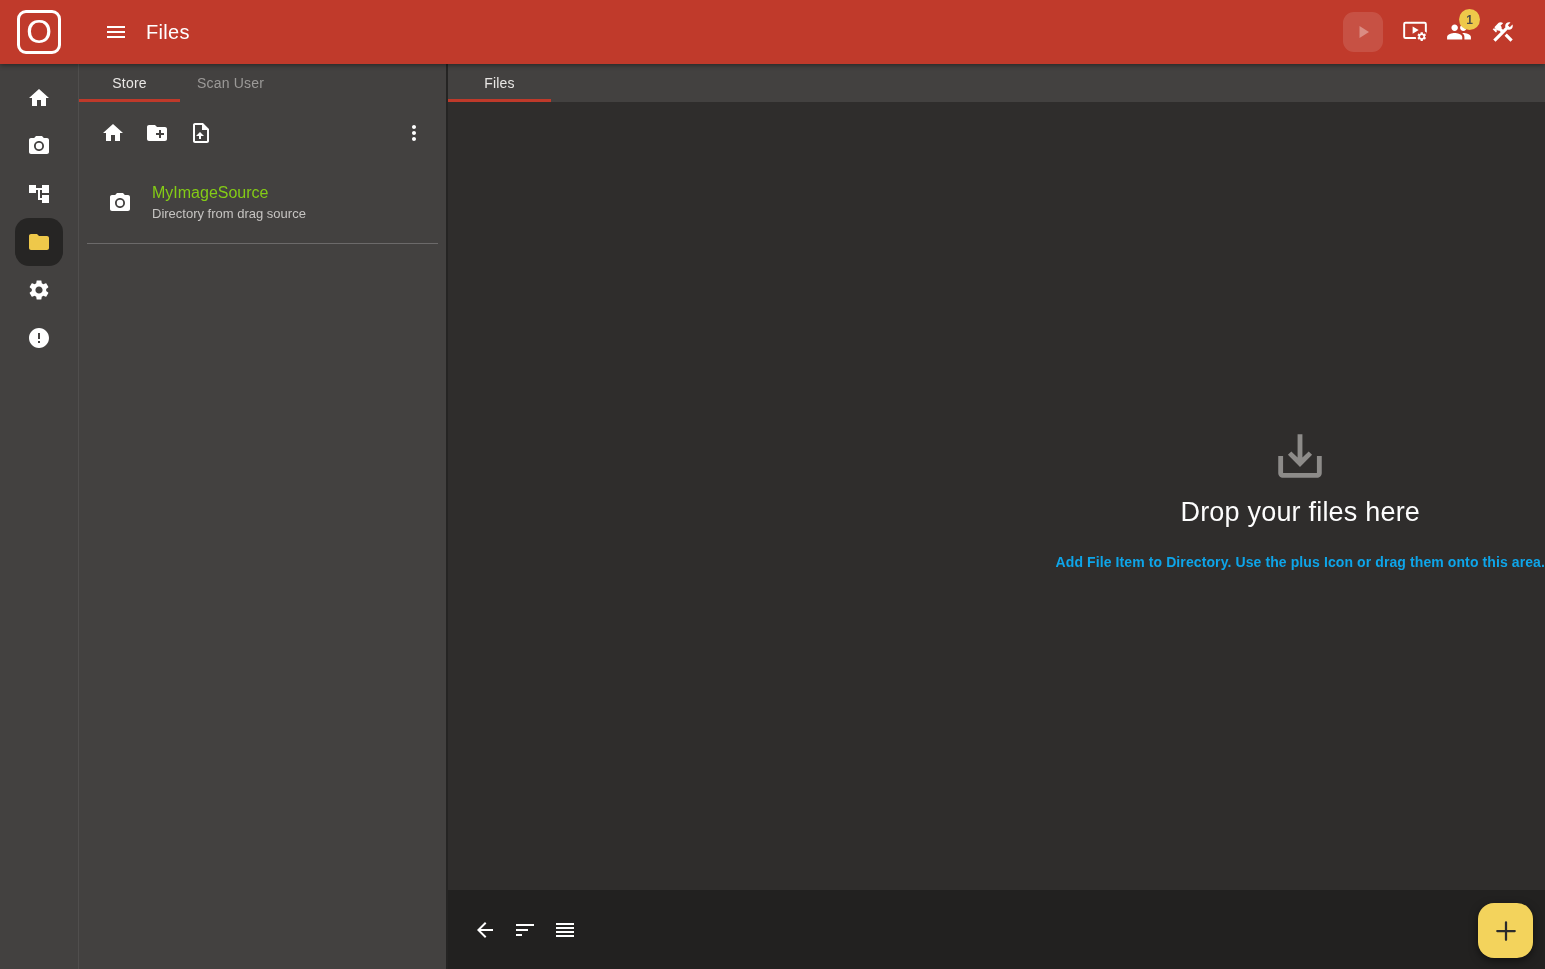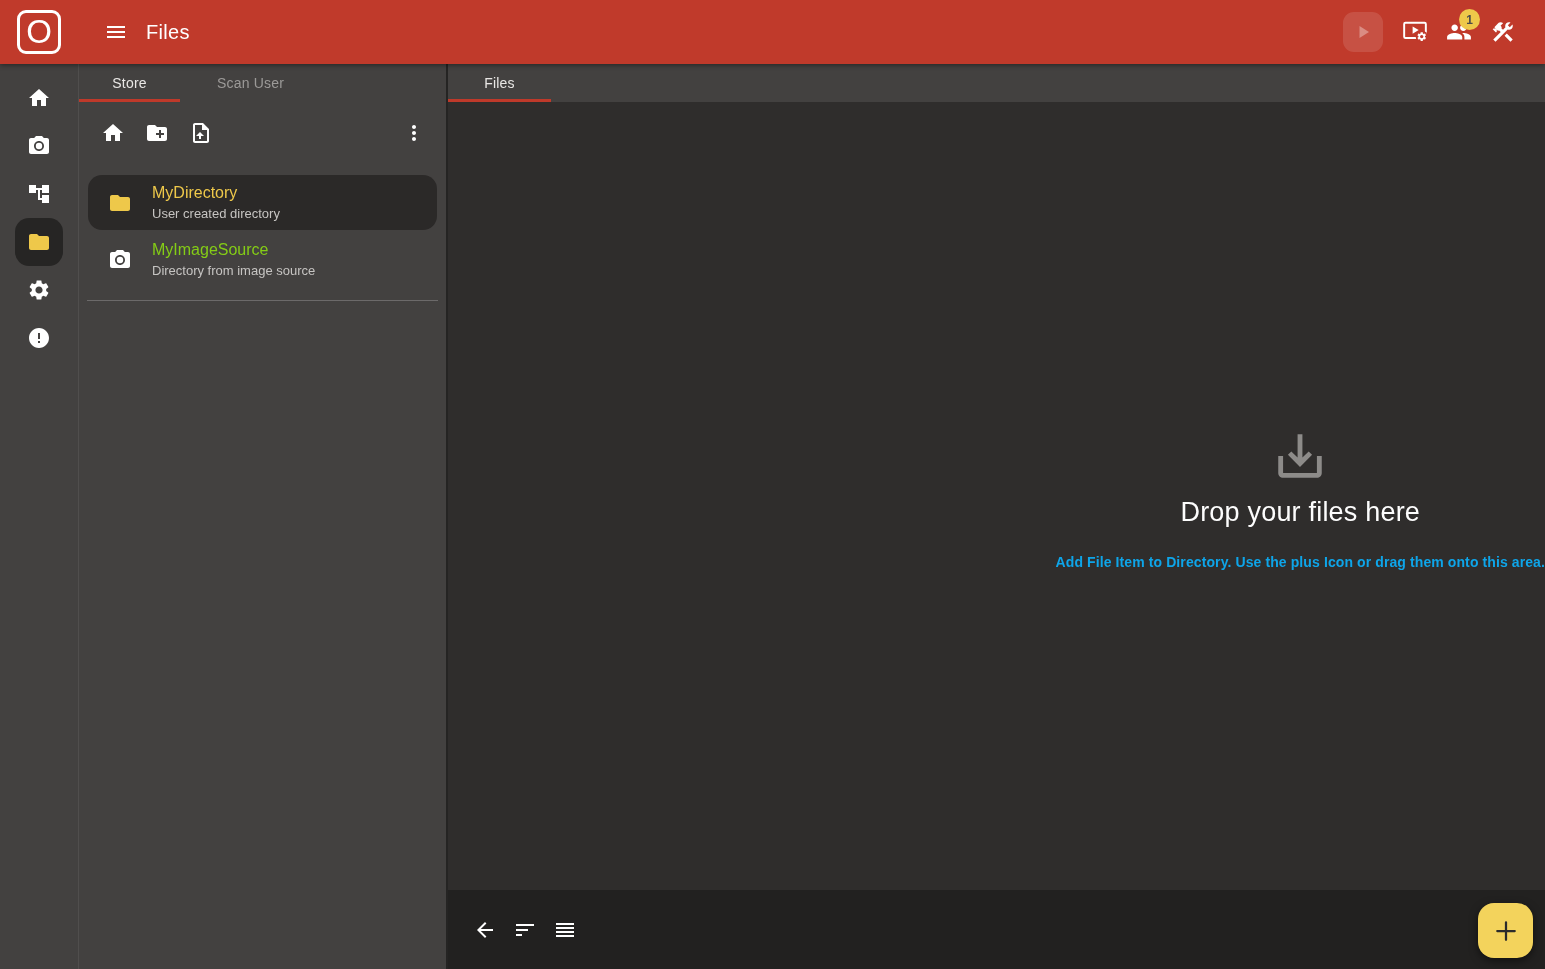--- a/index.html
+++ b/index.html
@@ -72,21 +72,21 @@
   .rail-item svg{fill:currentColor;}
 
   
   .left-panel{
     position:absolute;top:64px;left:78px;bottom:0;width:370px;
     background:var(--panel_bg);
     border-left:1px solid rgba(255,255,255,.07);
     border-right:2px solid #252423;
     display:flex;flex-direction:column;
   }
-  .tabs{display:flex;height:38px;flex:0 0 auto;gap:20px;}
+  .tabs{display:flex;height:38px;flex:0 0 auto;}
   .tab{
     width:101px;display:flex;align-items:center;justify-content:center;
     font-size:14px;color:#9c9a98;position:relative;letter-spacing:.2px;
   }
   .tab.active{color:#e9e7e5;}
   .tab.active::after{
     content:"";position:absolute;left:0;right:0;bottom:0;height:3px;
     background:var(--accent_red);
   }
   .toolbar{
@@ -246,41 +246,30 @@
         </svg>
     </button>
     <button class="more">
       <svg width="24" height="24" viewBox="0 0 24 24">
           <path d="M12 8c1.1 0 2-.9 2-2s-.9-2-2-2-2 .9-2 2 .9 2 2 2zm0 2c-1.1 0-2 .9-2 2s.9 2 2 2 2-.9 2-2-.9-2-2-2zm0 6c-1.1 0-2 .9-2 2s.9 2 2 2 2-.9 2-2-.9-2-2-2z"></path>
         </svg>
     </button>
   </div>
 
   <div class="dir-list">
-    <div class="dir-item selected">
-      <span class="dir-icon amber">
-        <svg width="24" height="24" viewBox="0 0 24 24">
-            <path d="M10 4H4c-1.1 0-1.99.9-1.99 2L2 18c0 1.1.9 2 2 2h16c1.1 0 2-.9 2-2V8c0-1.1-.9-2-2-2h-8l-2-2z"></path>
-          </svg>
-      </span>
-      <span class="dir-text">
-        <span class="dir-title amber">MyDirectory</span>
-        <span class="dir-sub">User created directory</span>
-      </span>
-    </div>
     <div class="dir-item">
       <span class="dir-icon">
         <svg width="24" height="24" viewBox="0 0 24 24">
             <path d="M12 12m-3.2 0a3.2 3.2 0 1 0 6.4 0a3.2 3.2 0 1 0-6.4 0"></path>
             <path d="M9 2 7.17 4H4c-1.1 0-2 .9-2 2v12c0 1.1.9 2 2 2h16c1.1 0 2-.9 2-2V6c0-1.1-.9-2-2-2h-3.17L15 2H9zm3 15c-2.76 0-5-2.24-5-5s2.24-5 5-5 5 2.24 5 5-2.24 5-5 5z"></path>
           </svg>
       </span>
       <span class="dir-text">
         <span class="dir-title">MyImageSource</span>
-        <span class="dir-sub">Directory from image source</span>
+        <span class="dir-sub">Directory from drag source</span>
       </span>
     </div>
   </div>
   <div class="list-divider"></div>
 </div>
 
 <div class="right-panel">
   <div class="right-tabs">
     <div class="tab active files-tab">Files</div>
   </div>

